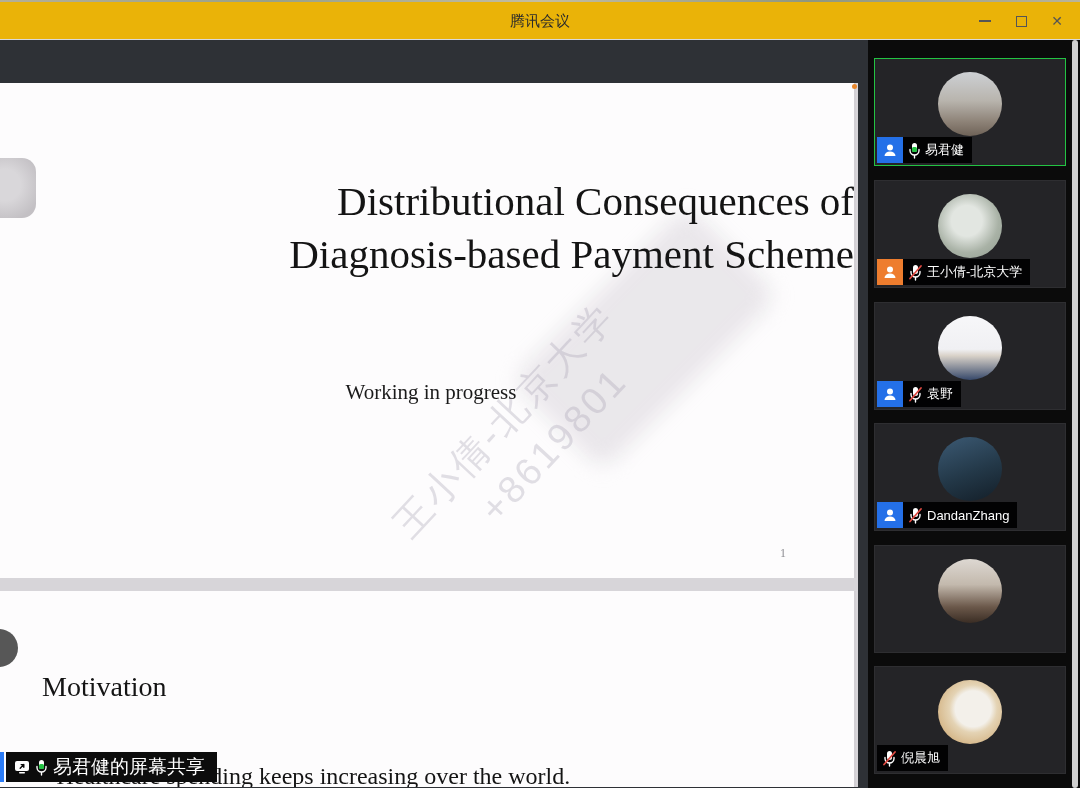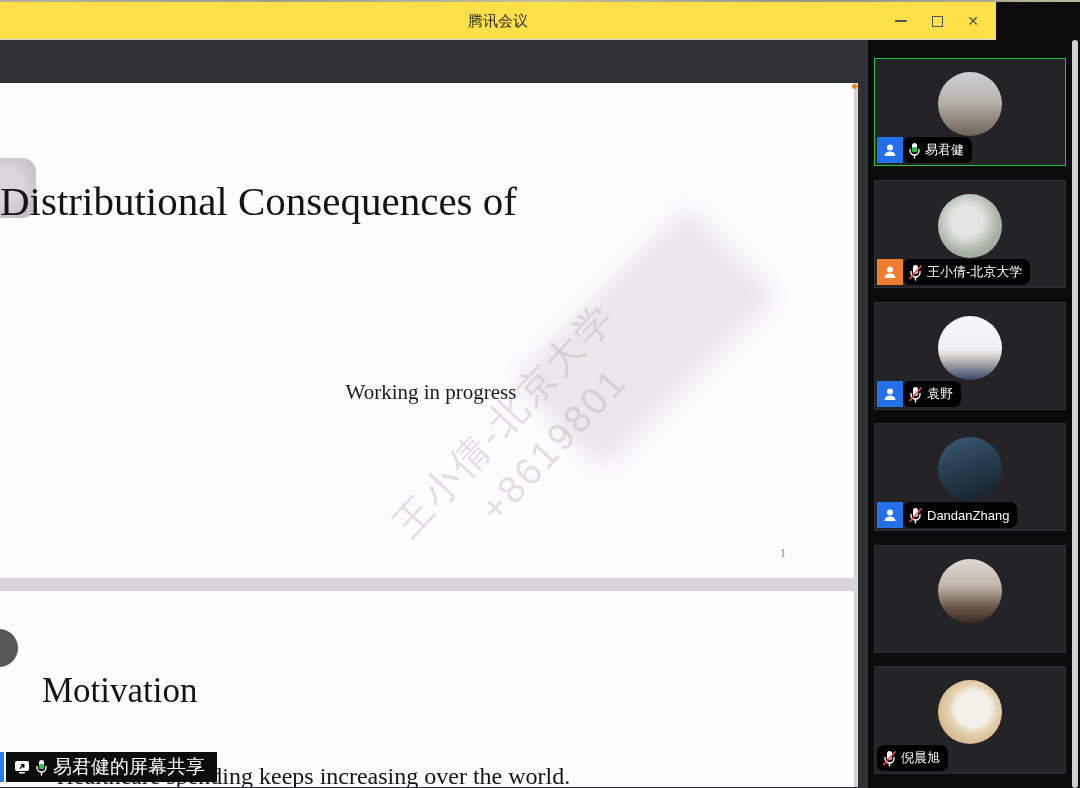--- a/index.html
+++ b/index.html
@@ -3,22 +3,22 @@
 <meta charset="utf-8">
 <style>
   * { margin:0; padding:0; box-sizing:border-box; }
   html,body { width:1080px; height:788px; overflow:hidden; background:#000;
               font-family:"Liberation Sans", sans-serif; }
   #app { position:relative; width:1080px; height:788px; background:#0b0b0b; overflow:hidden; }
 
   
   .wallpaper-strip { position:absolute; left:0; top:0; width:1080px; height:2px;
     background:linear-gradient(90deg,#b4af97,#99a188,#c3bda2,#8f977f,#b9b49a); }
-  .titlebar { position:absolute; left:0; top:2px; width:996px; height:38px;
-    background:#fde047; border-bottom:1px solid #d9d9d9; }
+  .titlebar { position:absolute; left:0; top:2px; width:1080px; height:38px;
+    background:#eab308; border-bottom:1px solid #d9d9d9; }
   .titlebar-title { position:absolute; left:0; right:0; top:0; height:38px;
     display:flex; align-items:center; justify-content:center;
     font-size:15px; color:#2b2b2b; }
   .win-btn { position:absolute; top:0; width:30px; height:38px; display:flex;
     align-items:center; justify-content:center; cursor:default; }
   .win-btn.min { right:80px; }
   .win-btn.max { right:44px; }
   .win-btn.close { right:8px; }
   .glyph-min { width:12px; height:2px; background:#555; }
   .glyph-max { width:11px; height:11px; border:1.5px solid #555; }
@@ -32,42 +32,42 @@
   .slide { position:absolute; left:0; width:856px; background:#fdfcfd;
     border-right:2px solid #d2cfd4; overflow:hidden; }
   .slide1 { top:43px; height:495px; }
   .slide2 { top:551px; height:196px; }
   .rec-dot { position:absolute; left:852px; top:44px; width:5px; height:5px;
     border-radius:50%; background:#e8872c; }
 
   
   .gray-chip { position:absolute; left:-16px; top:75px; width:52px; height:60px;
     border-radius:14px; background:radial-gradient(circle at 40% 45%, #d9d7da 0 35%, #c3c0c4 80%); }
-  .s1-title { position:absolute; left:0; top:92px; width:100%; text-align:left;
+  .s1-title { position:absolute; left:0; top:92px; width:100%; text-align:right;
     font-family:"Liberation Serif", serif; font-size:41px; line-height:53px; color:#141414; }
   .s1-subtitle { position:absolute; left:4px; top:297px; width:100%; text-align:center;
     font-family:"Liberation Serif", serif; font-size:21px; color:#1a1a1a; }
   .s1-authors { position:absolute; left:0; top:364px; width:100%; text-align:center;
     font-family:"Liberation Serif", serif; font-size:21px; color:#1a1a1a; white-space:pre; }
   .s1-page { position:absolute; left:780px; top:463px; font-family:"Liberation Serif", serif;
     font-size:12px; color:#8d8d92; }
   .watermark { position:absolute; left:330px; top:210px; width:560px;
     transform:rotate(-47deg); transform-origin:center;
     color:rgba(168,160,178,0.33); font-size:38px; letter-spacing:3px;
     white-space:nowrap; pointer-events:none; }
   .watermark .wm2 { margin-left:70px; margin-top:6px; }
   .blur-blob { position:absolute; left:520px; top:190px; width:250px; height:130px;
     background:rgba(216,211,218,0.5); transform:rotate(-45deg);
     filter:blur(10px); border-radius:20px; pointer-events:none; }
 
   
   .dark-circle { position:absolute; left:-20px; top:38px; width:38px; height:38px;
     border-radius:50%; background:#575757; }
   .s2-heading { position:absolute; left:42px; top:80px;
-    font-family:"Liberation Serif", serif; font-size:35px; color:#141414; }
+    font-family:"Liberation Serif", serif; font-size:28px; color:#141414; }
   .s2-bullet { position:absolute; left:42px; top:172px; width:760px;
     font-family:"Liberation Serif", serif; font-size:24px; color:#141414; }
 
   
   .share-accent { position:absolute; left:0; top:712px; width:4px; height:30px; background:#2a7bf6; }
   .share-indicator { position:absolute; left:6px; top:712px; height:30px;
     background:#0c0c0c; display:flex; align-items:center; gap:5px; padding:0 12px 0 8px; }
   .share-indicator .label { color:#ffffff; font-size:19px; }
 
   
@@ -76,21 +76,21 @@
   .v-scrollbar { position:absolute; right:2px; top:0; width:6px; height:748px;
     background:#cfcfcf; border-radius:3px; }
   .tile { position:absolute; left:6px; width:192px; height:108px;
     background:#242427; border:1px solid #2e2e31; overflow:hidden; }
   .tile.speaking { border:1.5px solid #23c343; }
   .avatar { position:absolute; left:63px; top:13px; width:64px; height:64px;
     border-radius:50%; }
   .badge-row { position:absolute; left:2px; bottom:2px; display:flex; align-items:stretch; height:26px; }
   .badge { width:26px; height:26px; display:flex; align-items:center; justify-content:center; }
   .name-tag { background:rgba(0,0,0,0.92); display:flex; align-items:center;
-    gap:4px; padding:0 8px 0 5px; height:26px;border-radius:7px; }
+    gap:4px; padding:0 8px 0 5px; height:26px; }
   .name-tag .pname { color:#fff; font-size:13px; white-space:nowrap; }
 </style>
 </head>
 <body>
 
 <div id="app">
 
   <div class="wallpaper-strip"></div>
 
   <div class="titlebar">
@@ -111,20 +111,21 @@
 
     <div class="slide slide1">
       <div class="gray-chip"></div>
       <div class="blur-blob"></div>
       <div class="watermark">
         <div class="wm1">王小倩-北京大学</div>
         <div class="wm2">+8619801</div>
       </div>
       <div class="s1-title">
         <div>Distributional Consequences of</div>
+        <div>Diagnosis-based Payment Scheme</div>
       </div>
       <div class="s1-subtitle">Working in progress</div>
       <div class="s1-page">1</div>
     </div>
 
     <div class="rec-dot"></div>
 
     <div class="slide slide2">
       <div class="dark-circle"></div>
       <div class="s2-heading">Motivation</div>

